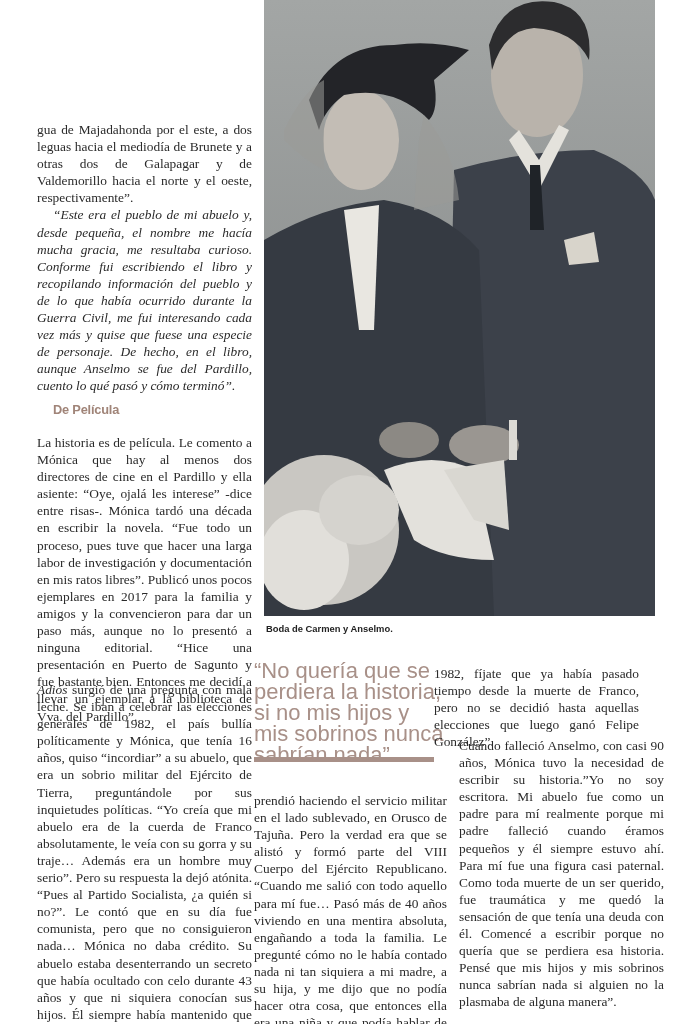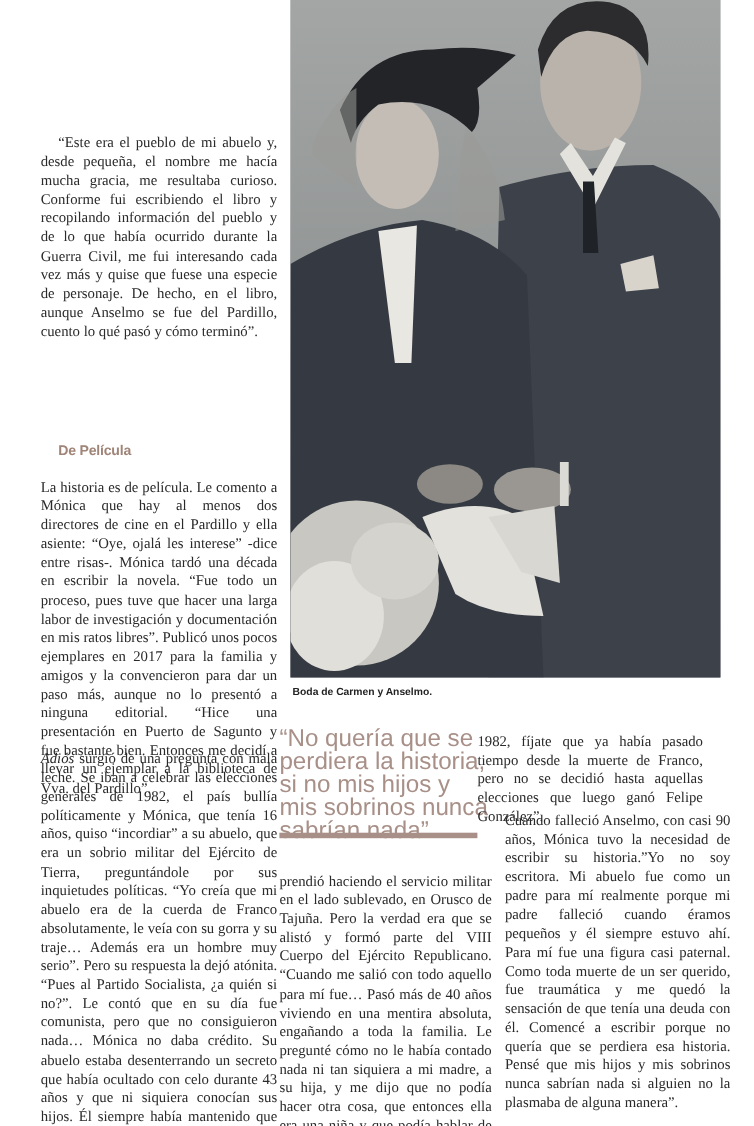--- a/index.html
+++ b/index.html
@@ -1,20 +1,20 @@
 <!DOCTYPE html>
 <html><head>
 <meta charset="utf-8">
 <style>
   html, body { margin:0; padding:0; }
   body { width:685px; height:1024px; background:#ffffff; position:relative; overflow:hidden;
          font-family:"Liberation Serif","DejaVu Serif",serif; color:#2a2a2a; }
   .col { position:absolute; font-size:13.4px; line-height:17.1px; text-align:justify; hyphens:manual; }
   .col p { margin:0; }
-  .indent { text-indent:16px; }
+  .indent { text-indent:16px;font-style:italic; }
   .head { font-family:Liberation Sans, sans-serif; font-weight:bold; color:#a08478;
           font-size:12.8px; line-height:16px; margin:16px; letter-spacing:-0.2px; }
   #c1a { left:37px; top:121px; width:215px; }
   #c1b { left:37px; top:386px; width:215px; }
   #c1c { left:37px; top:681px; width:215px; }
   #c2 { left:254px; top:792px; width:193px; }
   #c3a { left:434px; top:665px; width:205px; }
   #c3b { left:459px; top:737px; width:205px; }
   #photo { position:absolute; left:264px; top:0; width:391px; height:616px; overflow:hidden;
            background:linear-gradient(180deg,#9fa2a2 0%,#8e9191 30%,#555a62 55%,#3d434c 100%); }
@@ -68,20 +68,21 @@
       <ellipse cx="95" cy="510" rx="40" ry="35" fill="#d5d3ce"></ellipse>
       <path d="M120 470 Q170 450 210 470 L230 560 Q180 560 150 540 Z" fill="#e3e1dc"></path>
       <path d="M180 470 L240 460 L245 530 L210 520 Z" fill="#d9d7d1"></path>
     </g>
   </svg>
 </div>
 
 <div id="caption">Boda de Carmen y Anselmo.</div>
 
 <div class="col" id="c1a">
+  <p>gua de Majadahonda por el este, a dos leguas hacia el mediodía de Brunete y a otras dos de Galapagar y de Valdemorillo hacia el norte y el oeste, respectivamente”.</p>
   <p class="indent">“Este era el pueblo de mi abuelo y, desde pequeña, el nombre me hacía mucha gracia, me resultaba curioso. Conforme fui escribiendo el libro y recopilando información del pueblo y de lo que había ocurrido durante la Guerra Civil, me fui interesando cada vez más y quise que fuese una especie de personaje. De hecho, en el libro, aunque Anselmo se fue del Pardillo, cuento lo qué pasó y cómo terminó”.</p>
 </div>
 
 <div class="col" id="c1b">
   <h3 class="head">De Película</h3>
   <p>La historia es de película. Le comento a Mónica que hay al menos dos directores de cine en el Pardillo y ella asiente: “Oye, ojalá les interese” -dice entre risas-. Mónica tardó una década en escribir la novela. “Fue todo un proceso, pues tuve que hacer una larga labor de investigación y documentación en mis ratos libres”. Publicó unos pocos ejemplares en 2017 para la familia y amigos y la convencieron para dar un paso más, aunque no lo presentó a ninguna editorial. “Hice una presentación en Puerto de Sagunto y fue bastante bien. Entonces me decidí a llevar un ejemplar a la biblioteca de Vva. del Pardillo”.</p>
 </div>
 
 <div class="col" id="c1c">
   <p><em>Adiós</em><span> surgió de una pregunta con mala leche. Se iban a celebrar las elecciones generales de 1982, el país bullía políticamente y Mónica, que tenía 16 años, quiso “incordiar” a su abuelo, que era un sobrio militar del Ejército de Tierra, preguntándole por sus inquietudes políticas. “Yo creía que mi abuelo era de la cuerda de Franco absolutamente, le veía con su gorra y su traje… Además era un hombre muy serio”. Pero su respuesta la dejó atónita. “Pues al Partido Socialista, ¿a quién si no?”. Le contó que en su día fue comunista, pero que no consiguieron nada… Mónica no daba crédito. Su abuelo estaba desenterrando un secreto que había ocultado con celo durante 43 años y que ni siquiera conocían sus hijos. Él siempre había mantenido que la guerra le sor-</span></p>

